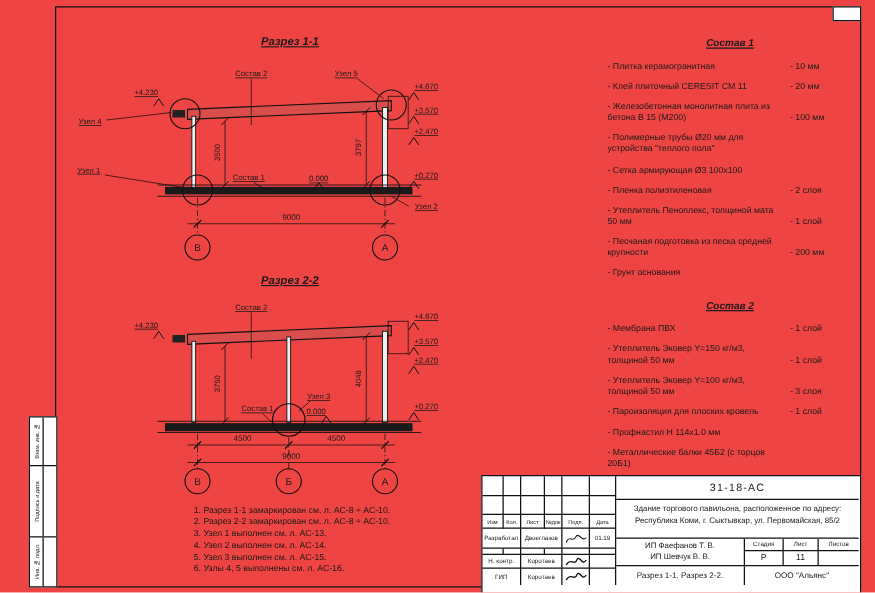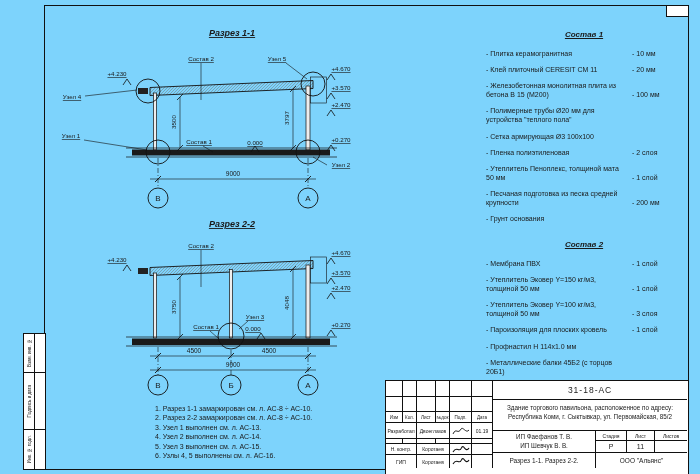--- a/index.html
+++ b/index.html
@@ -1,17 +1,17 @@
 <!DOCTYPE html>
 <html><head>
 <meta charset="utf-8">
 <style>
   * { box-sizing: border-box; margin: 0; padding: 0; }
   html,body { width:700px; height:474px; background:#ffffff; font-family:"Liberation Sans", sans-serif; color:#1a1a1a; }
-  #sheet { position:relative; width:700px; height:474px; background:#7dd3fc; overflow:hidden; }
+  #sheet { position:relative; width:700px; height:474px; background:#ef4444; overflow:hidden; }
   #frame { position:absolute; left:44px; top:5px; width:645px; height:465px; border:1.5px solid #111; }
   #cornerbox { position:absolute; left:666px; top:5px; width:23px; height:12px; border:1.5px solid #111; background:#fff; }
   svg text { fill:#1a1a1a; }
   .secsvg { position:absolute; }
 
   
   .complist { position:absolute; width:196px; font-size:7px; }
   .complist .ctitle { text-align:center; font-style:italic; font-weight:bold; text-decoration:underline; font-size:8px; margin-bottom:10px; }
   .crow { display:flex; align-items:flex-end; margin-bottom:7px; line-height:1.3; }
   .crow .clabel { width:146px; padding-right:4px; }

